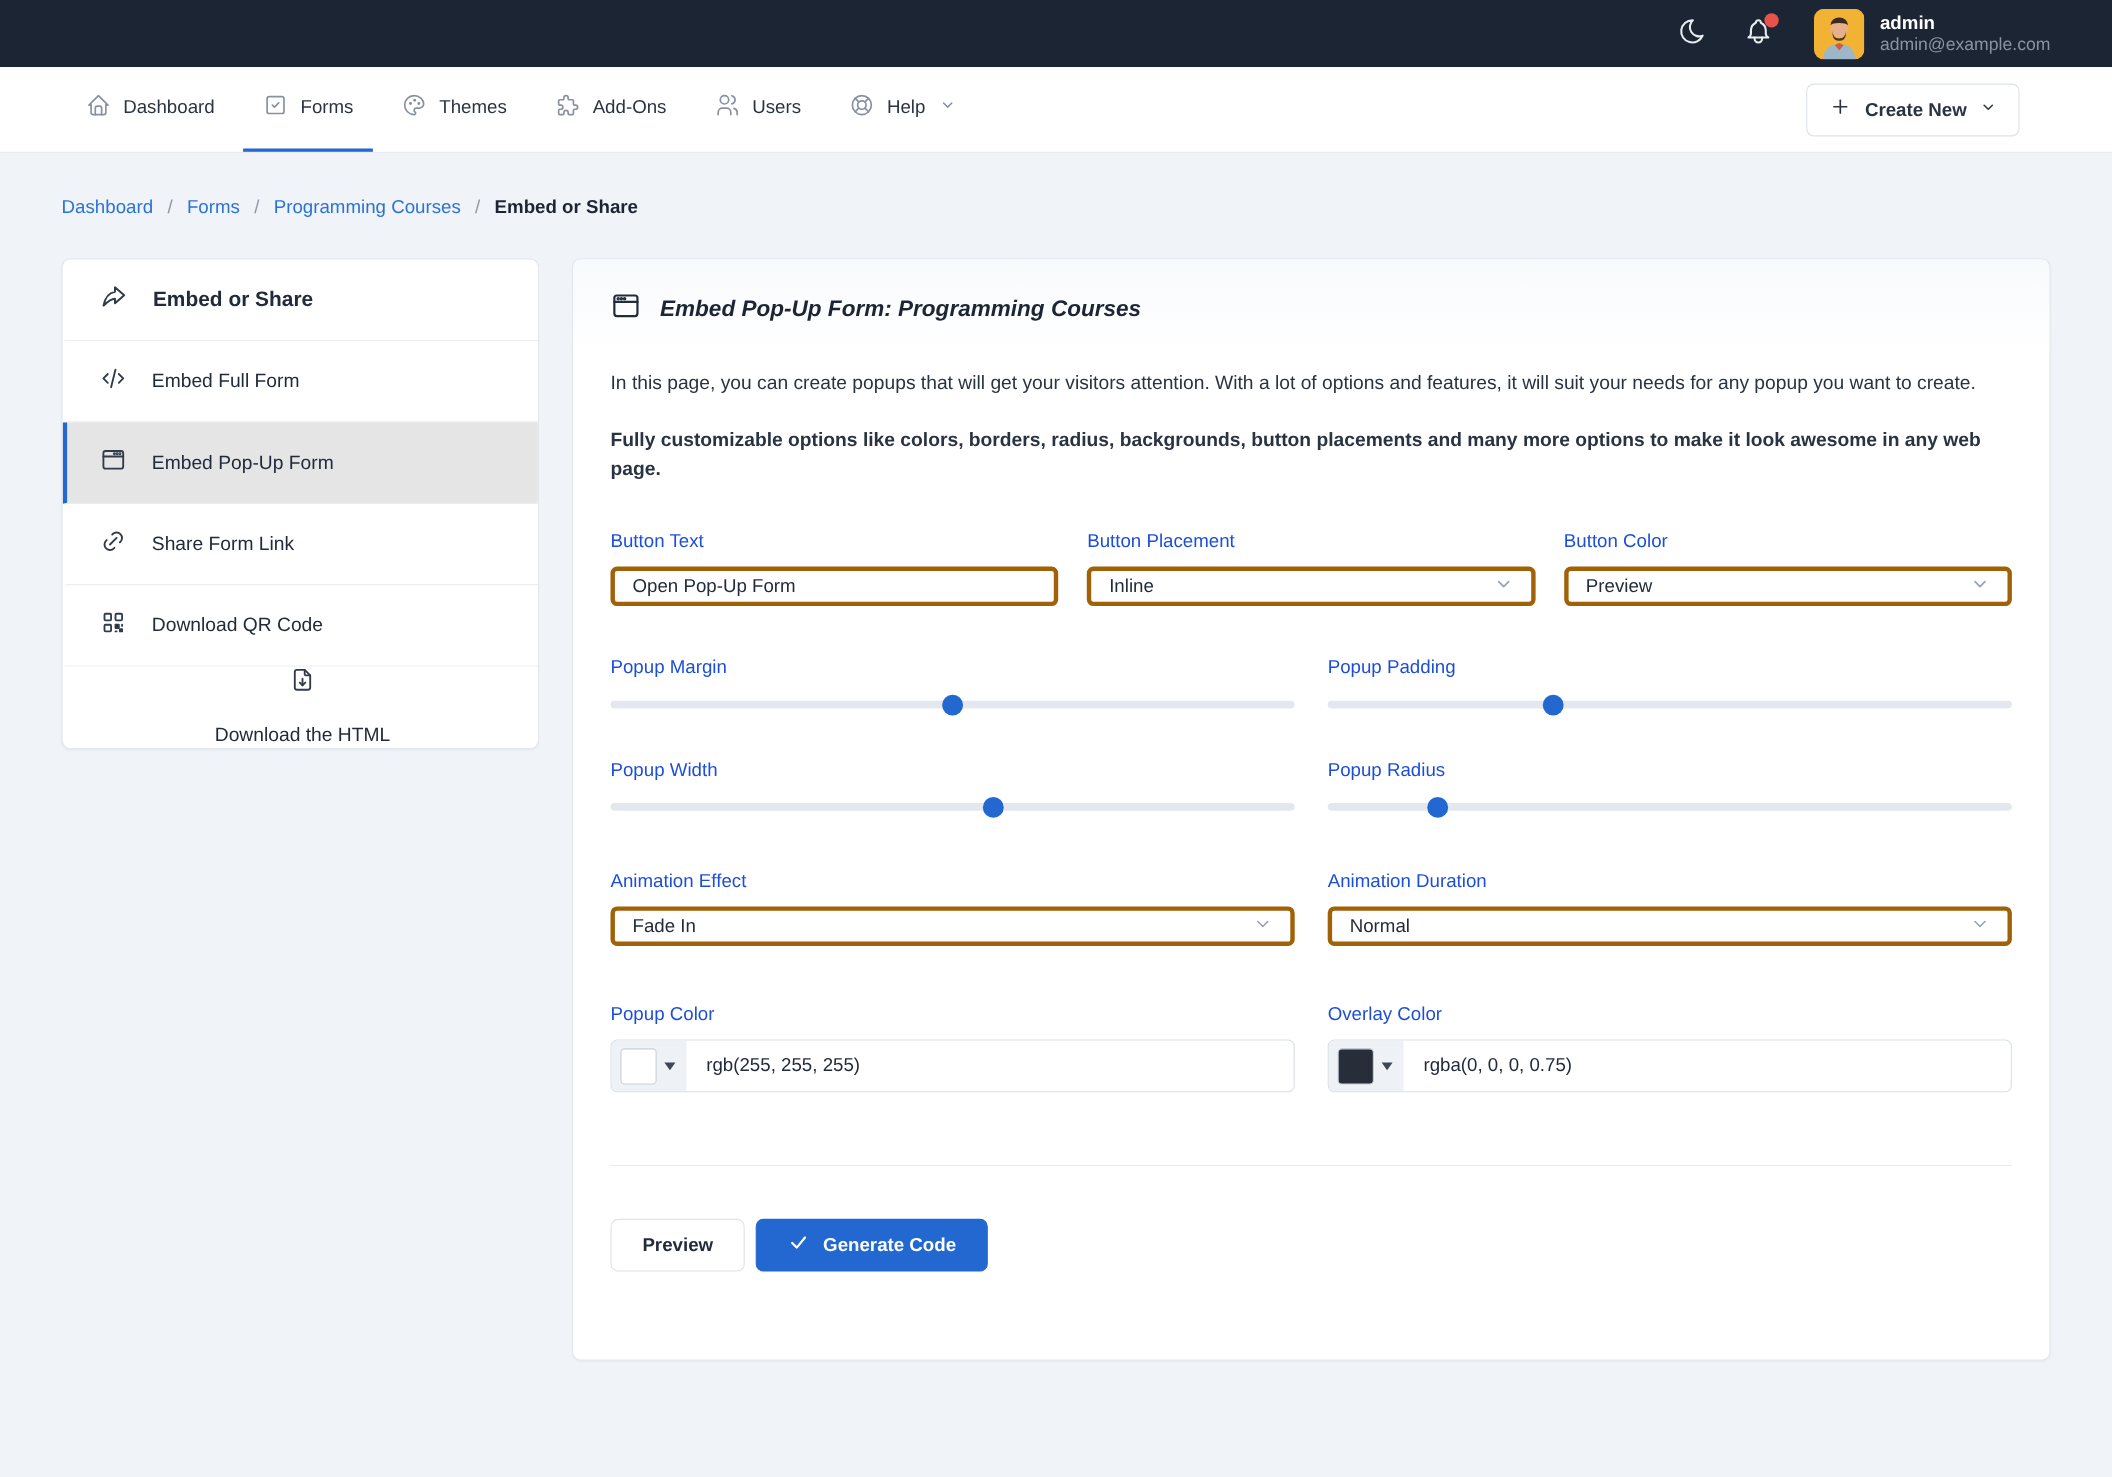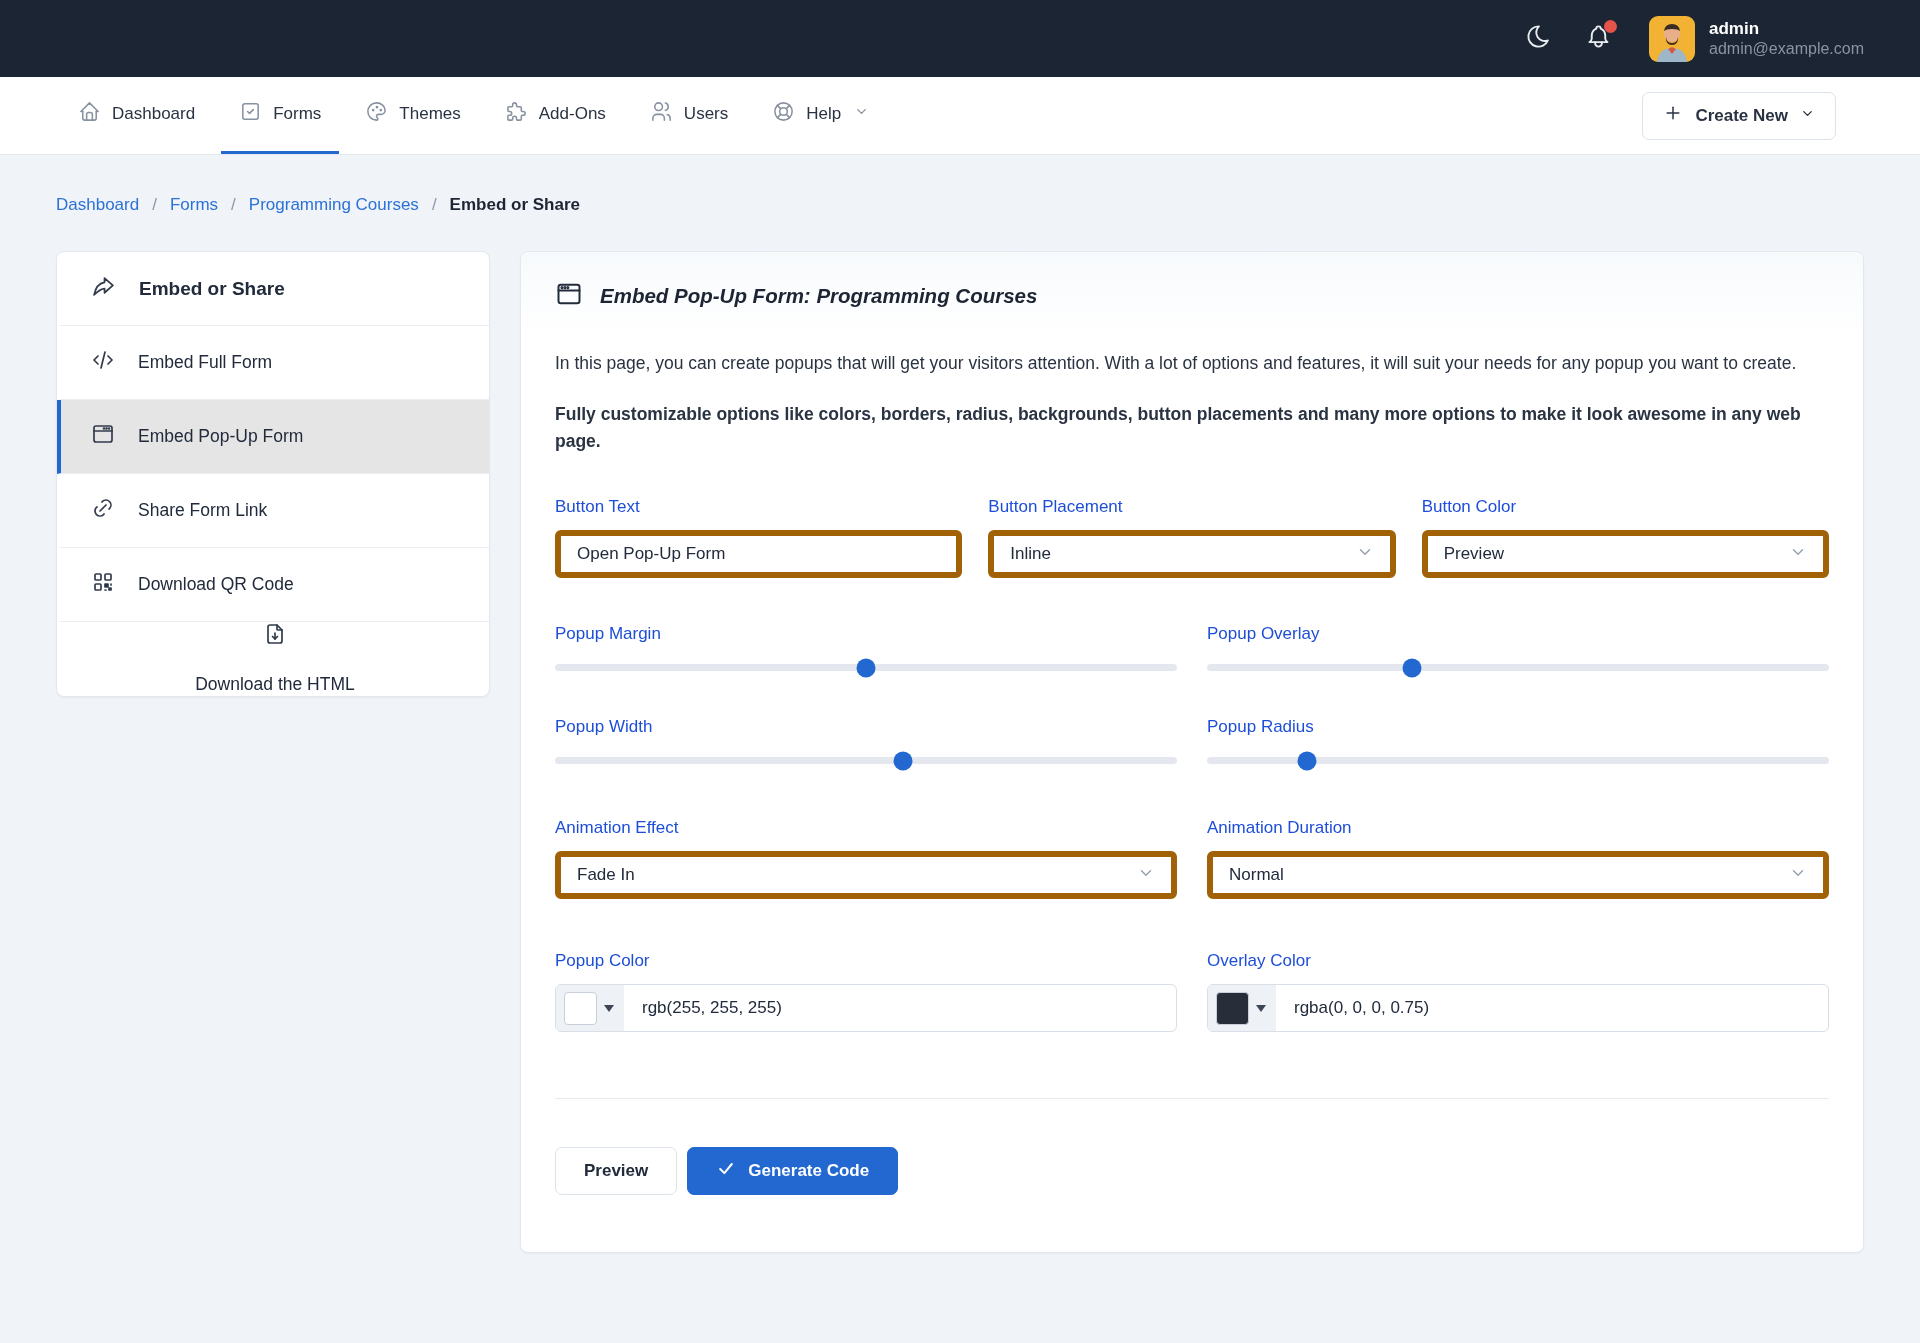--- a/index.html
+++ b/index.html
@@ -5,21 +5,21 @@
   * { margin:0; padding:0; box-sizing:border-box; }
   html,body { width:1920px; height:1343px; }
   body {
     font-family:"Liberation Sans", sans-serif;
     background:#f0f3f7;
     color:#20293a;
     overflow:hidden;
   }
   
   .topbar {
-    height:77px; background:#1c2533;
+    height:61px; background:#1c2533;
     display:flex; align-items:center; justify-content:flex-end;
     padding:0 56px; gap:26px;
   }
   .topbar .icon-btn { position:relative; width:34px; height:34px; display:flex; align-items:center; justify-content:center; cursor:pointer; }
   .topbar .icon-btn svg { stroke:#e8ecf2; }
   .notif-dot { position:absolute; top:-2px; right:-2px; width:13px; height:13px; border-radius:50%; }
   .userbox { display:flex; align-items:center; gap:14px; margin-left:8px; cursor:pointer; }
   .avatar { width:46px; height:46px; border-radius:9px; overflow:hidden; flex:0 0 auto; }
   .user-meta { line-height:1.25; }
   .user-name { color:#ffffff; font-size:17px; font-weight:bold; }
@@ -83,21 +83,21 @@
   }
   .main-head svg { stroke:#222b3c; }
   .main-title { font-size:20.5px; font-weight:bold; color:#1d2534; }
   .main-body { padding:14px 34px 48px 34px; }
   .para { font-size:17.5px; line-height:1.55; color:#2a3342; max-width:1290px; }
   .para.bold { font-weight:bold; margin-top:24px; }
   .grid3 { display:grid; grid-template-columns:repeat(3,1fr); column-gap:26px; margin-top:42px; }
   .grid2 { display:grid; grid-template-columns:repeat(2,1fr); column-gap:30px; }
   .field-label { font-size:17px; color:#1d4ed8; margin-bottom:13px; display:block; }
   .text-input, .select-box {
-    height:48px; width:100%; border:6px solid #a16207; border-radius:6px;
+    height:36px; width:100%; border:4px solid #a16207; border-radius:6px;
     background:#fff; font-size:17px; color:#222b3c;
     display:flex; align-items:center; padding:0 16px;
   }
   input.text-input { outline:none; font-family:"Liberation Sans",sans-serif; }
   .select-box { justify-content:space-between; cursor:pointer; }
   .select-box svg { stroke:#98a2b1; }
   .mt-sliders { margin-top:46px; }
   .slider-label { margin-bottom:20px; }
   .slider-track {
     position:relative; height:7px; background:#e4e8ee; border-radius:4px; margin-top:4px; cursor:pointer;
@@ -350,21 +350,21 @@
       </div>
 
       <div class="grid2 mt-sliders">
         <div>
           <label class="field-label slider-label">Popup Margin</label>
           <div class="slider-track">
             <span class="slider-handle" style="left: 50%;"></span>
           </div>
         </div>
         <div>
-          <label class="field-label slider-label">Popup Overlay</label>
+          <label class="field-label slider-label">Popup Padding</label>
           <div class="slider-track">
             <span class="slider-handle" style="left: 33%;"></span>
           </div>
         </div>
       </div>
 
       <div class="grid2 mt-sliders">
         <div>
           <label class="field-label slider-label">Popup Width</label>
           <div class="slider-track">

